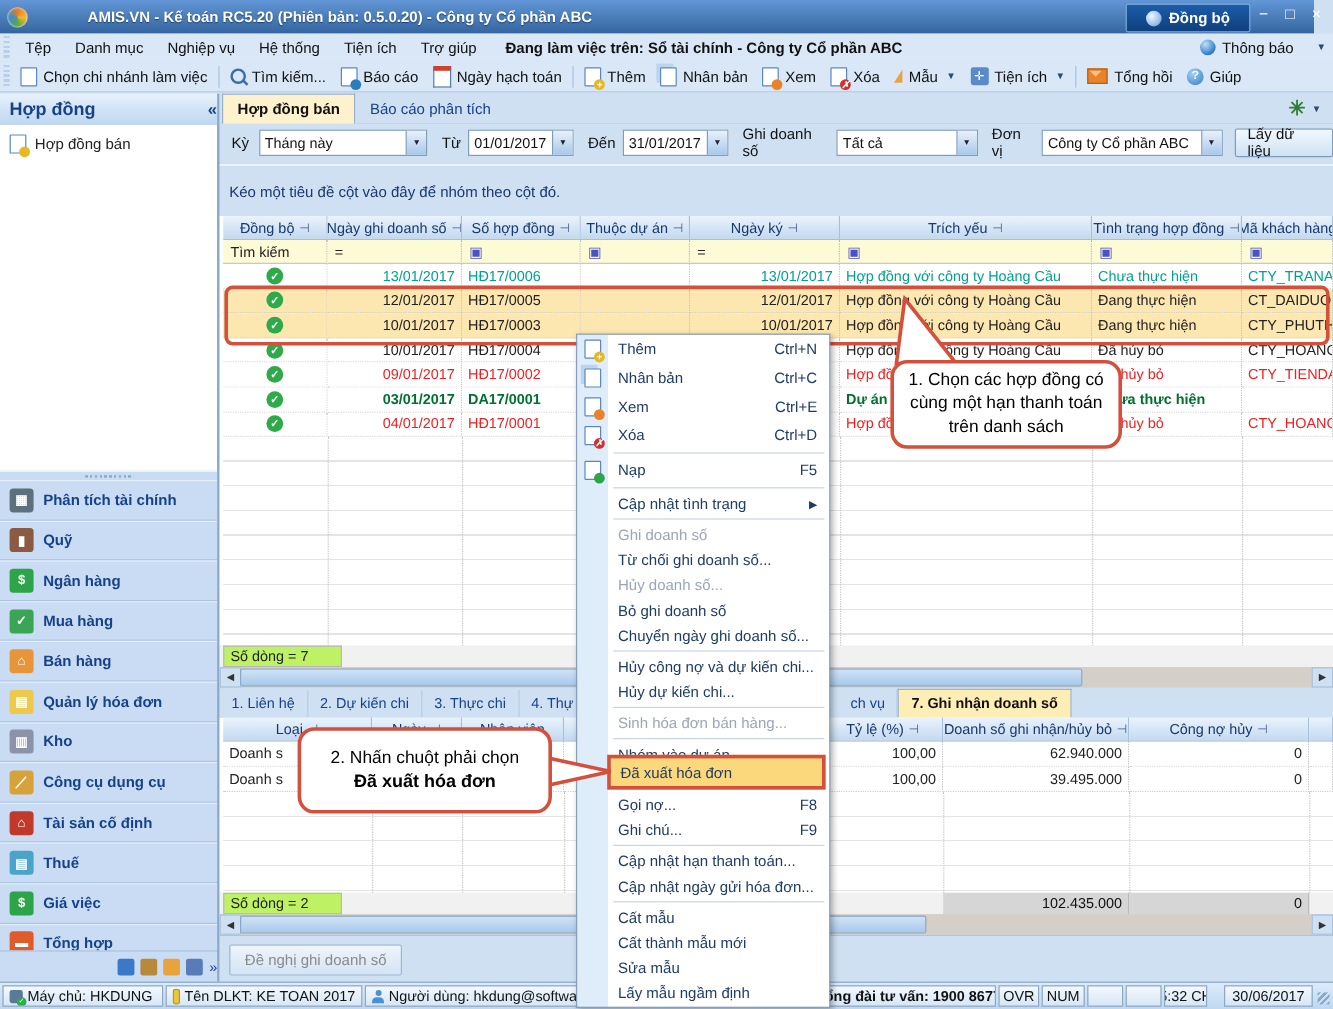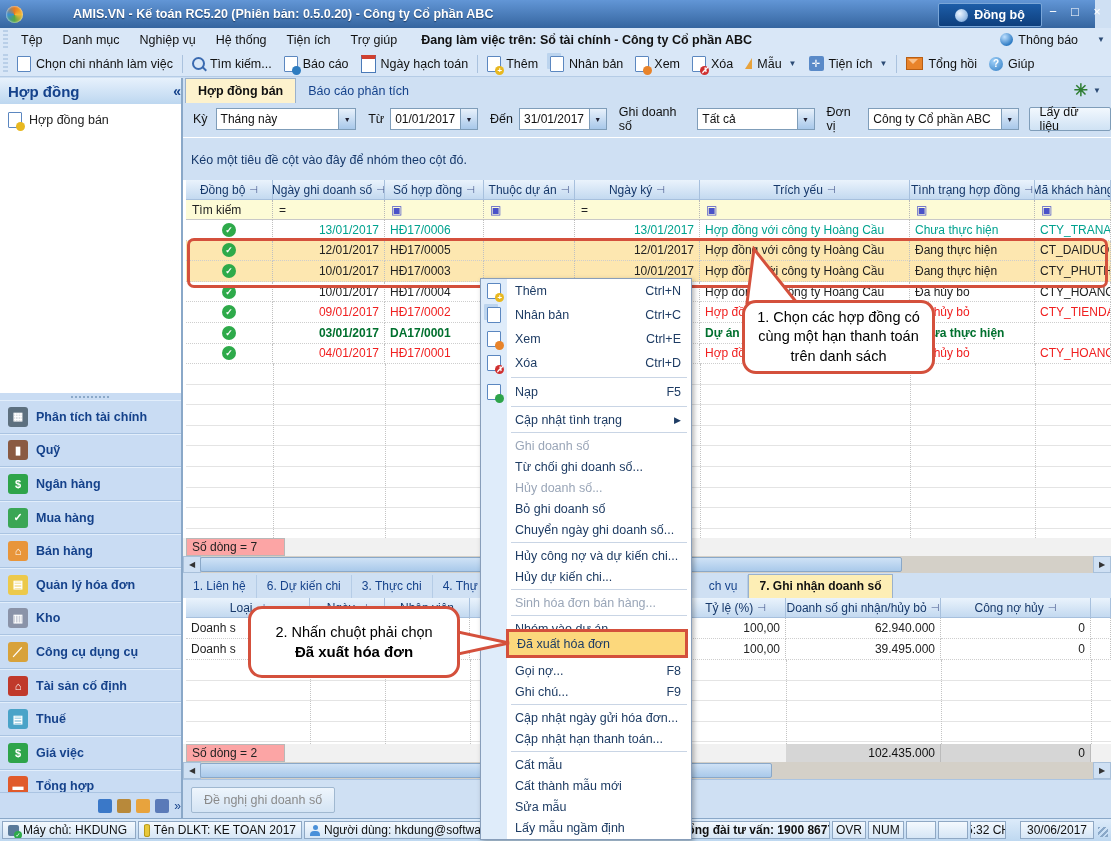--- a/index.html
+++ b/index.html
@@ -69,21 +69,21 @@
   .gc.c{justify-content:center;}
   .chk{width:14px;height:14px;border-radius:50%;background:#2eaa4a;color:#fff;font-size:9px;font-weight:bold;display:flex;align-items:center;justify-content:center;}
   .sel .gc{background:#fde7b0;}
   .tteal{color:#00a28f;}
   .tred{color:#f02020;}
   .tgb{color:#00702e;font-weight:bold;}
   .tdark{color:#222;}
   .vline{position:absolute;border-left:1px dotted #c4c4c4;width:0;}
   .hlines{position:absolute;background:repeating-linear-gradient(#fff 0 19.6px,#e4e4e4 19.6px 20.6px);}
   .cntrow{background:#f1f1f1;border-bottom:1px solid #c8c8c8;}
-  .cntbox{background:#fca5a5;border:1px solid #b8b8b8;font-size:12px;color:#222;display:flex;align-items:center;padding-left:5px;}
+  .cntbox{background:#bef264;border:1px solid #b8b8b8;font-size:12px;color:#222;display:flex;align-items:center;padding-left:5px;}
   .hscroll{background:#d4d0c8;}
   .hthumb{position:absolute;top:1px;bottom:1px;background:linear-gradient(#cfe2f6,#a9c9ea);border:1px solid #8aa8c8;border-radius:2px;}
   .sarr{position:absolute;top:0;bottom:0;width:16px;display:flex;align-items:center;justify-content:center;font-size:8px;color:#333;background:#cfe0f3;border:1px solid #a8c0da;}
   
   .bhrow,.br{display:grid;grid-template-columns:124px 75px 85px 216px 100px 155px 150px 20px;}
   .btabs{left:183px;top:574px;width:928px;height:24px;background:#cfe0f3;border-bottom:1px solid #9ab1cc;}
   .btab{height:23px;padding:0 10px;display:flex;align-items:center;font-size:12px;color:#15428b;border-right:1px solid #b5cce6;}
   .btab.on{background:#fdeeb5;border:1px solid #9ab1cc;border-bottom:1px solid #fdeeb5;font-weight:bold;color:#111;}
   .totcell{background:#d6d6d6;border-right:1px solid #bbb;display:flex;align-items:center;justify-content:flex-end;padding:0 5px;font-size:12px;color:#111;}
   .dnbtn{height:24px;padding:0 12px;background:linear-gradient(#eef5fc,#d4e4f4);border:1px solid #a0b8d0;border-radius:2px;color:#8a8a8a;font-size:12.5px;display:flex;align-items:center;}
@@ -481,21 +481,21 @@
     <div class="cntbox" style="width:92px;height:16px;margin-left:3px">Số dòng = 7</div>
   </div>
   <div class="abs hscroll" style="left:183px;top:556px;width:928px;height:17px">
     <span class="sarr" style="left:0">◀</span>
     <div class="hthumb" style="left:17px;width:700px"></div>
     <span class="sarr" style="right:0">▶</span>
   </div>
 
   <div class="abs flex btabs">
     <span class="btab">1. Liên hệ</span>
-    <span class="btab">6. Dự kiến chi</span>
+    <span class="btab">2. Dự kiến chi</span>
     <span class="btab">3. Thực chi</span>
     <span class="btab">4. Thự</span>
     <span class="btab" style="margin-left:210px">ch vụ</span>
     <span class="btab on">7. Ghi nhận doanh số</span>
   </div>
 
   <div class="abs gwhite" style="left:183px;top:598px;width:928px;height:146px"></div>
   <div class="abs bhrow" style="left:186px;top:598px;width:925px;height:20px">
     <div class="gh">
         <span>Loại</span>
@@ -655,24 +655,24 @@
     <div class="cmi">
         <span>Gọi nợ...</span>
         <span class="sc">F8</span>
       </div>
     <div class="cmi">
         <span>Ghi chú...</span>
         <span class="sc">F9</span>
       </div>
     <div class="csep"></div>
     <div class="cmi">
+        <span>Cập nhật hạn thanh toán...</span>
+      </div>
+    <div class="cmi">
         <span>Cập nhật ngày gửi hóa đơn...</span>
-      </div>
-    <div class="cmi">
-        <span>Cập nhật hạn thanh toán...</span>
       </div>
     <div class="csep"></div>
     <div class="cmi">
         <span>Cất mẫu</span>
       </div>
     <div class="cmi">
         <span>Cất thành mẫu mới</span>
       </div>
     <div class="cmi">
         <span>Sửa mẫu</span>

